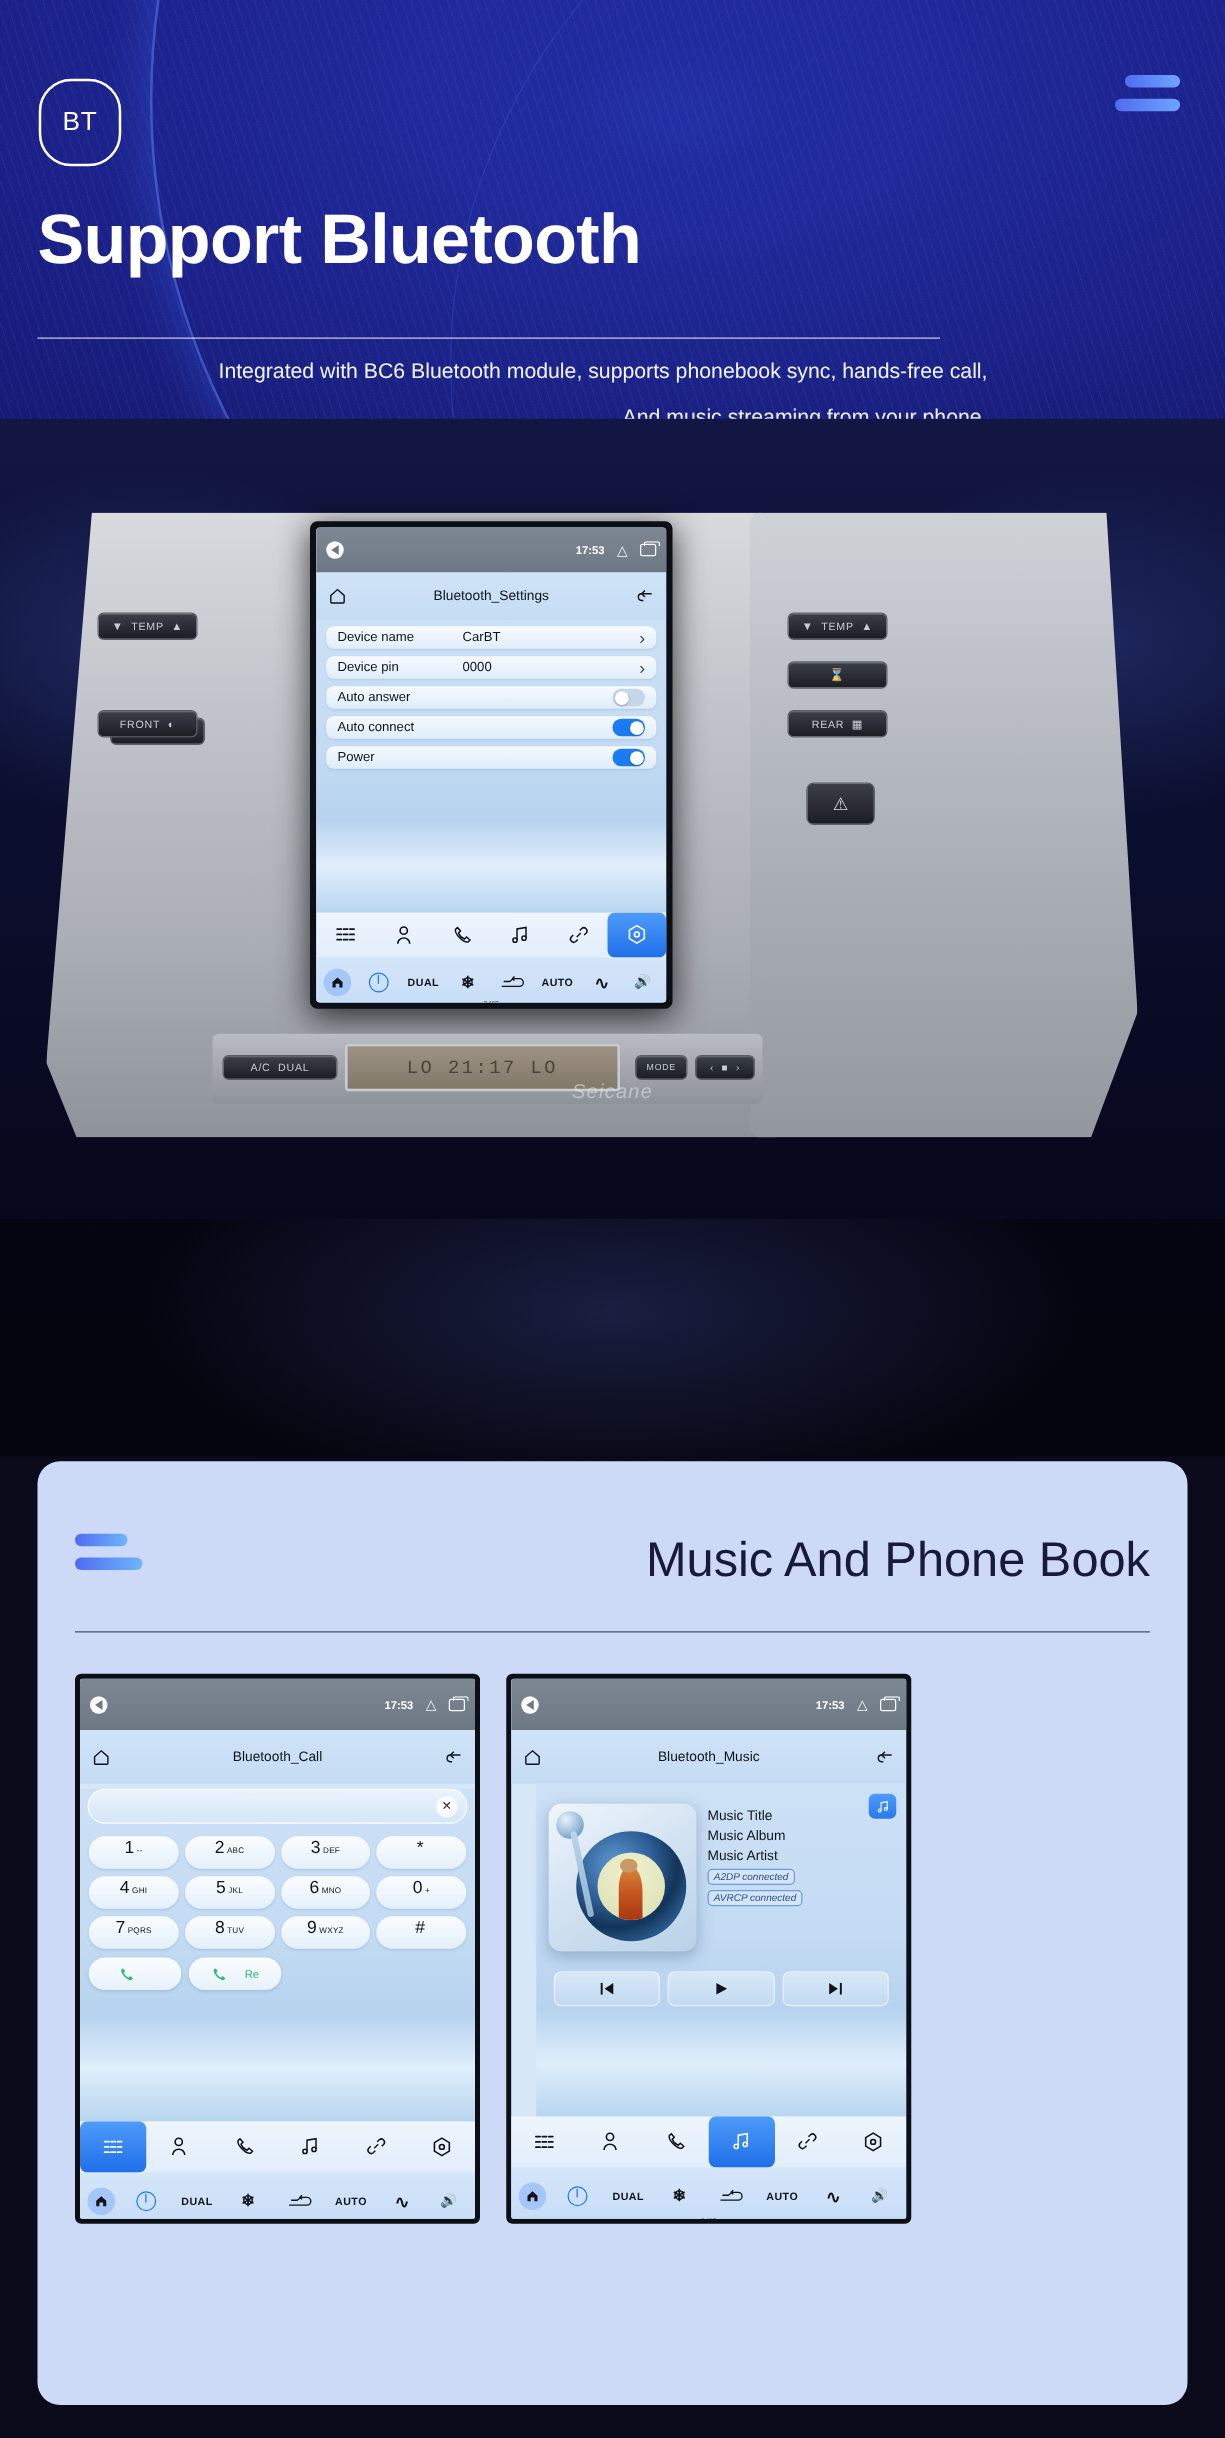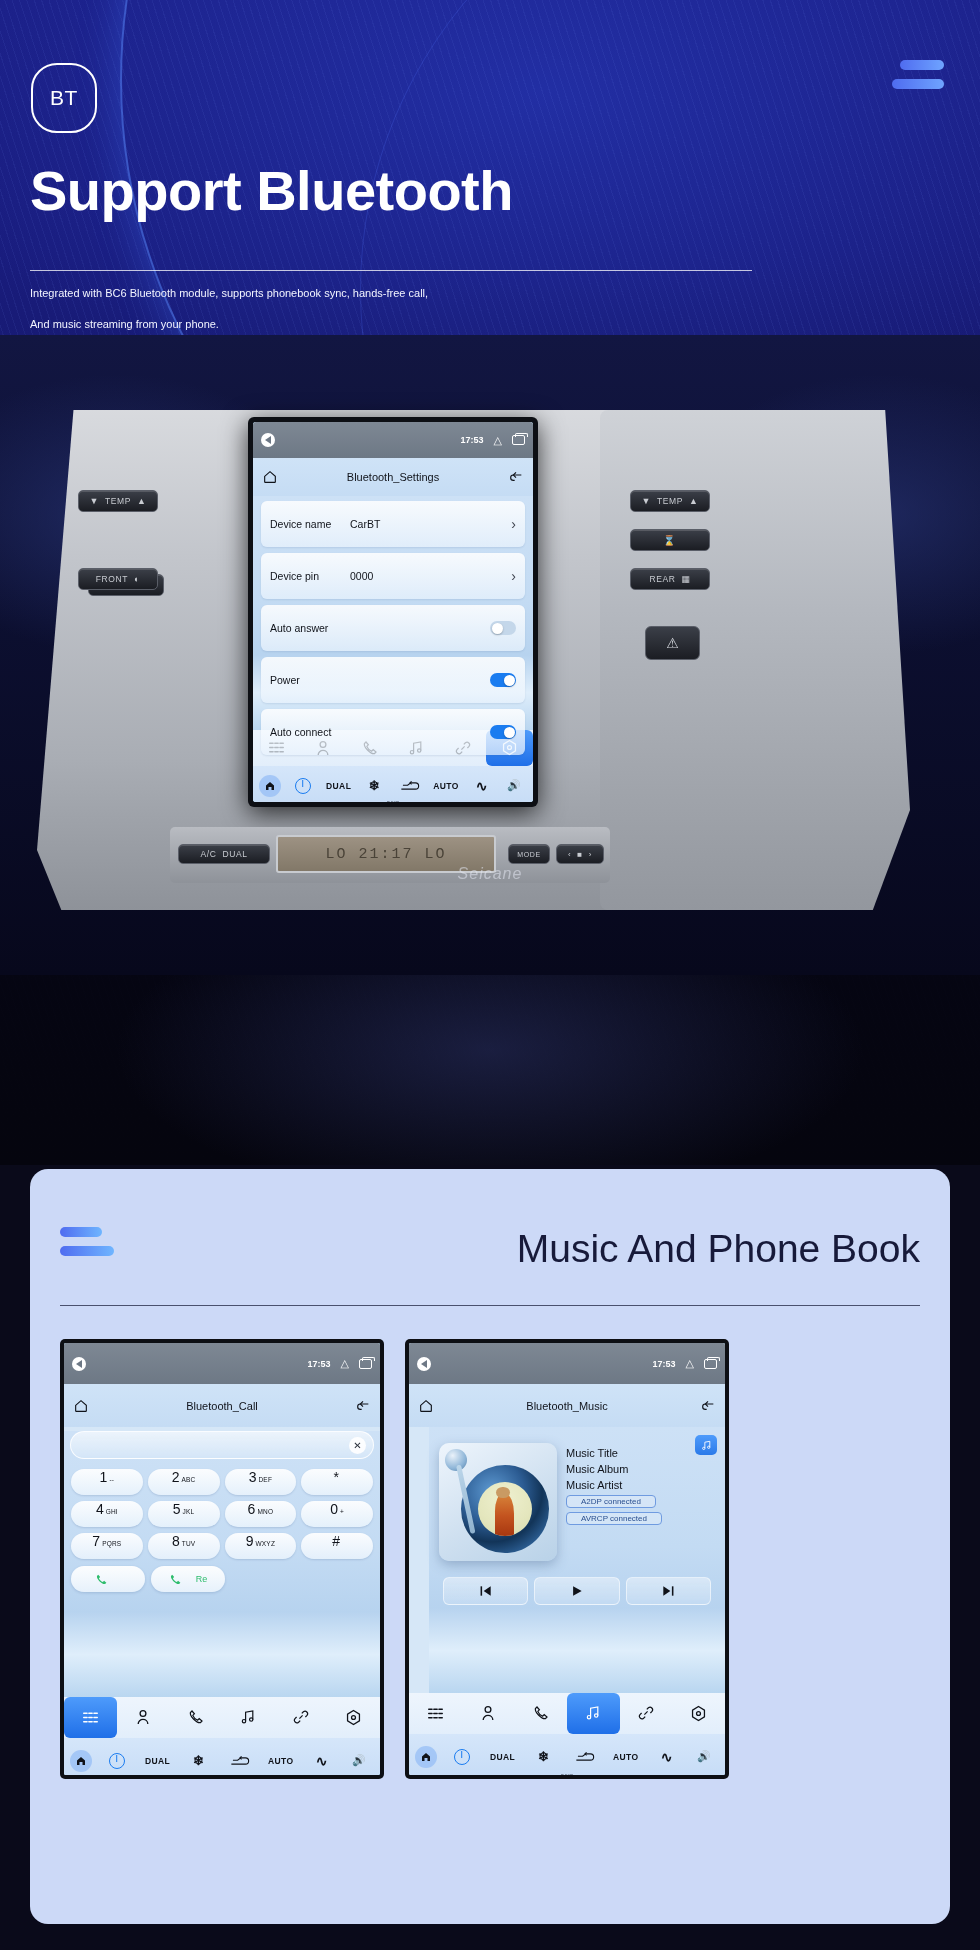--- a/index.html
+++ b/index.html
@@ -63,21 +63,21 @@
     position: absolute; left: 30px; top: 160px;
     color: #ffffff; font-size: 56px; font-weight: 700; letter-spacing: -.5px;
     line-height: 1.1;
   }
   .hero-rule {
     position: absolute; left: 30px; top: 270px; width: 722px; height: 1px;
     background: rgba(255,255,255,.75);
   }
   .hero-sub {
     position: absolute; left: 30px; top: 288px; width: 760px;
-    color: #f2f4ff; font-size: 11px; line-height: 1;
+    color: #f2f4ff; font-size: 17px; line-height: 1; text-align: right;
   }
   .hero-sub .l { margin-bottom: 20px; }
 
   
   .dash {
     position: absolute; left: 0; top: 395px; width: 980px; height: 580px;
   }
   .dash-bg {
     position: absolute; left: 0; top: -60px; width: 980px; height: 640px;
     background:
@@ -161,23 +161,23 @@
   .appbar .title { flex:1; text-align:center; font-size: 11px; }
   .ic-home, .ic-back { width:16px; height:16px; }
 
   .scr-body {
     height: 61.5%;
     background: linear-gradient(180deg,#cde1f6 0%, #c3dbf3 45%, #b7d3ef 68%, #dfeefb 84%, #b9d6f0 100%);
     position: relative; padding: 5px 8px 0;
   }
   
   .srow {
-    height: 46px; margin-bottom: 6px; border-radius: 6px;
+    height: 18px; margin-bottom: 6px; border-radius: 6px;
     background: linear-gradient(180deg, rgba(255,255,255,.85), rgba(233,243,253,.72));
-    display:flex; align-items:center; padding: 0 9px; gap: 4px;
+    display:flex; align-items:center; padding: 0 9px; gap: 24px;
     color:#10131a; font-size: 10.5px;
     box-shadow: 0 1px 2px rgba(40,70,120,.12);
   }
   .srow .lbl { width: 76px; }
   .srow .val { flex: 1; }
   .chev { color:#404550; font-size: 14px; font-weight: 300; }
   .tgl { width: 26px; height: 14px; border-radius: 7px; position: relative; }
   .tgl.off { background: #c4d7ea; }
   .tgl.on  { background: #1a7cf0; }
   .tgl .knob { position:absolute; top: 1.5px; width: 11px; height: 11px; border-radius: 50%; background:#fff; box-shadow: 0 1px 2px rgba(0,0,0,.25); }
@@ -276,21 +276,21 @@
   .figure:before { content:""; position:absolute; left:6%; top:-16%; width:72%; height:26%;
             background:#c99a63; border-radius:50%; }
   .tonearm { position:absolute; left: 6px; top: 6px; width: 22px; height: 22px; border-radius: 50%;
              background: radial-gradient(circle at 35% 30%, #eaf2fa, #8fb6d8 60%, #4f7ba6 100%); }
   .tonearm:after { content:""; position:absolute; left: 11px; top: 16px; width: 5px; height: 70px;
              background: linear-gradient(180deg,#bcd6ea,#8fb2ce); border-radius: 3px; transform: rotate(-12deg); transform-origin: top center; }
   .minfo { flex:1; display:flex; flex-direction: column; gap: 4px; padding-top: 4px; }
   .minfo .mt { font-size: 11px; color:#10131a; }
   .badge {
     align-self: flex-start; border: 1px solid #6f9be0; border-radius: 4px;
-    padding: 1px 14px; font-size: 8px; color:#2a4f8f; background: rgba(255,255,255,.25);
+    padding: 1px 4px; font-size: 8px; color:#2a4f8f; background: rgba(255,255,255,.25); font-style: italic;
   }
   .mfloat { position:absolute; right: 8px; top: 8px; width: 22px; height: 20px; border-radius:5px;
             background: linear-gradient(180deg,#4e9bfb,#2a7ae9); color:#fff;
             display:flex; align-items:center; justify-content:center; font-size: 11px; }
   .mctrls { display:flex; gap: 6px; justify-content:center; margin-top: 16px; padding: 0 14px; }
   .mbtn { flex:1; height: 28px; border-radius: 6px;
           background: linear-gradient(180deg, rgba(255,255,255,.42), rgba(220,235,250,.3));
           border: 1px solid rgba(255,255,255,.55);
           display:flex; align-items:center; justify-content:center; color:#10131a; font-size: 13px; }
   svg { display:block; }
@@ -396,27 +396,27 @@
                 <span class="val">0000</span>
                 <span class="chev">›</span>
               </div>
               <div class="srow">
                 <span class="val">Auto answer</span>
                 <span class="tgl off">
                     <span class="knob"></span>
                   </span>
               </div>
               <div class="srow">
-                <span class="val">Power</span>
+                <span class="val">Auto connect</span>
                 <span class="tgl on">
                     <span class="knob"></span>
                   </span>
               </div>
               <div class="srow">
-                <span class="val">Auto connect</span>
+                <span class="val">Power</span>
                 <span class="tgl on">
                     <span class="knob"></span>
                   </span>
               </div>
             </div>
 
             <div class="apptabs">
               <div class="apptab">
                 <svg width="17" height="13" viewBox="0 0 20 14" stroke="currentColor" stroke-width="1.6" stroke-linecap="round">
                     <path d="M2 2h4M8 2h4M14 2h4M2 7h4M8 7h4M14 7h4M2 12h4M8 12h4M14 12h4"></path>

